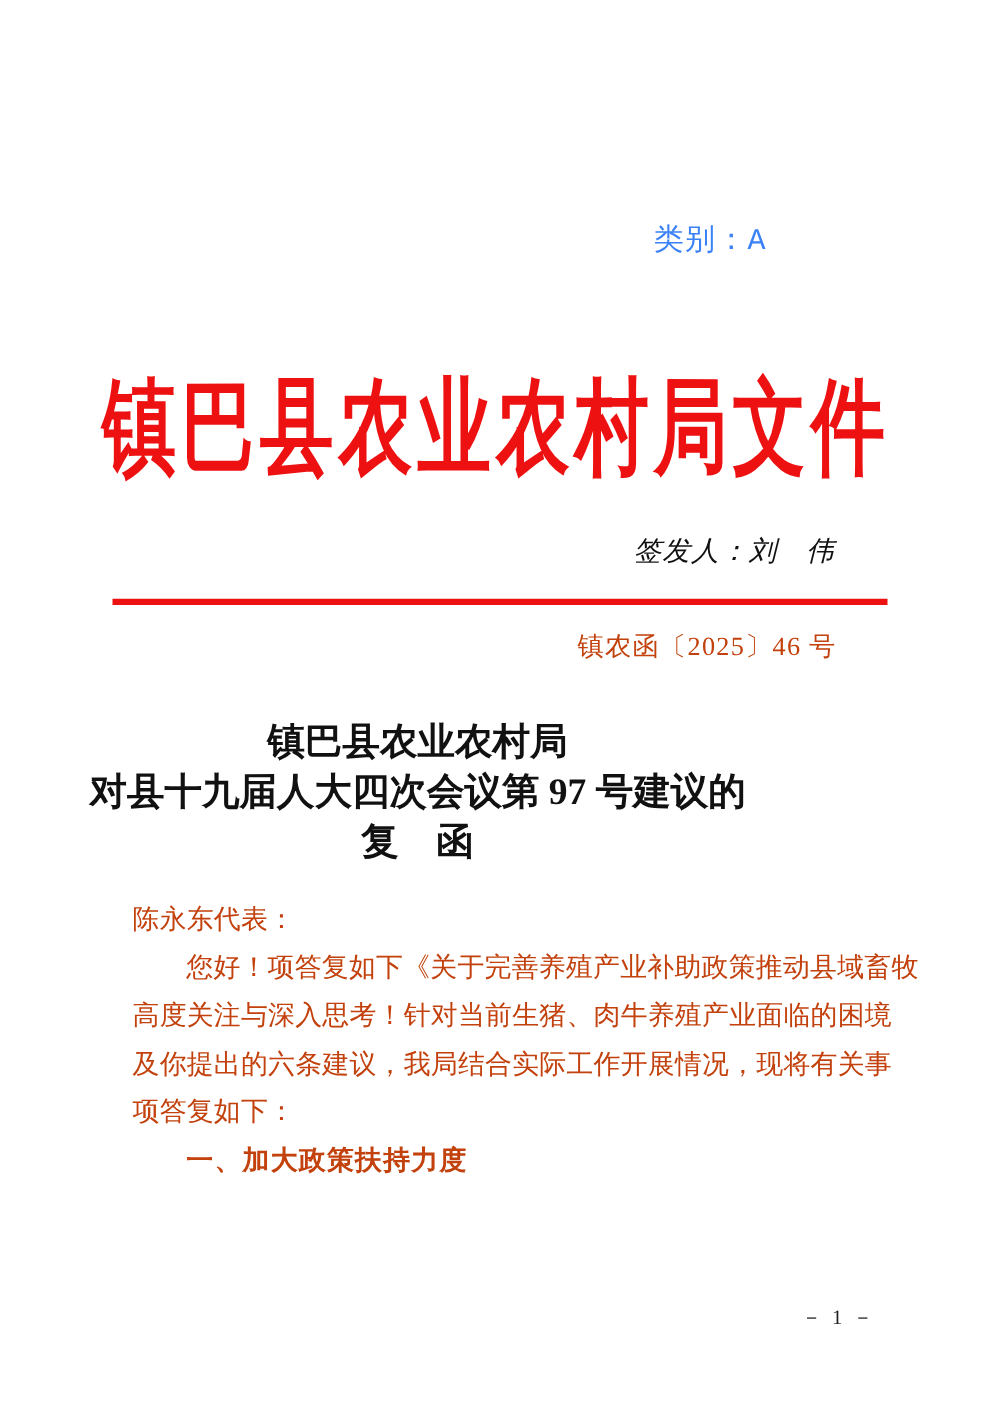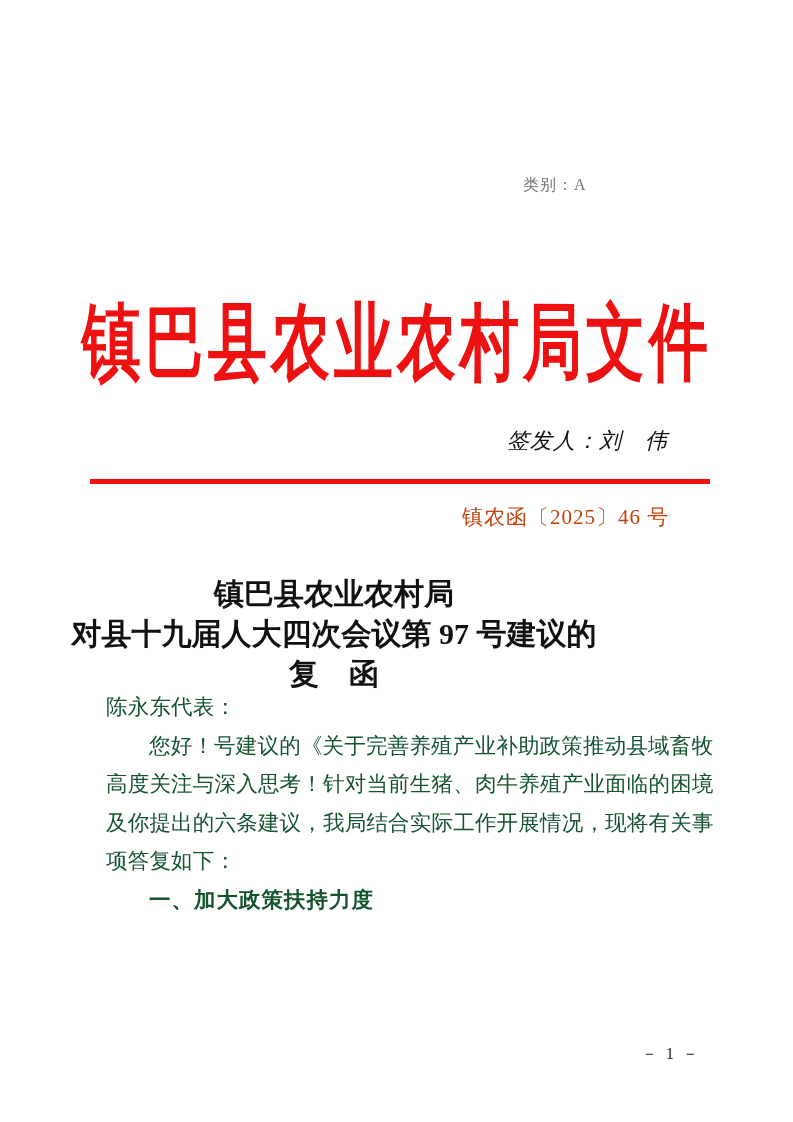--- a/index.html
+++ b/index.html
@@ -17,24 +17,24 @@
   }
   .page {
     position: relative;
     width: 793px; height: 1122px;
     background: var(--page-bg);
   }
   
   .category {
     position: absolute;
     left: 523px; top: 175px;
-    font-family: Liberation Serif, serif;
-    font-size: 16px;
+    font-family: Liberation Mono, monospace;
+    font-size: 24px;
     letter-spacing: 1px;
-    color: #737373;
+    color: #3b82f6;
   }
   
   .org-title-wrap {
     position: absolute;
     left: 0; top: 282px;
     width: 793px;
     display: flex;
     justify-content: center;
     margin-top: 17px;
   }
@@ -81,26 +81,26 @@
     width: 668px;
     text-align: center;
     font-weight: bold;
     font-size: 30px;
     line-height: 40px;
     color: #111;
   }
   
   .body-text {
     position: absolute;
-    left: 106px; top: 688px;
+    left: 106px; top: 716px;
     width: 586px;
     font-size: 21.5px;
     line-height: 38.5px;
     letter-spacing: 0.2px;
-    color: #14532d;
+    color: #c2410c;
   }
   .body-line { white-space: nowrap; }
   .indent { padding-left: 43px; }
   .section-heading {
     font-family: "Liberation Sans", sans-serif;
     font-weight: bold;
     letter-spacing: 1px;
   }
   
   .page-number {
@@ -129,21 +129,21 @@
   <div class="doc-number">镇农函〔2025〕46 号</div>
 
   <div class="doc-title">
     <div>镇巴县农业农村局</div>
     <div>对县十九届人大四次会议第 97 号建议的</div>
     <div>复　函</div>
   </div>
 
   <div class="body-text">
     <div class="body-line">陈永东代表：</div>
-    <div class="body-line indent">您好！号建议的《关于完善养殖产业补助政策推动县域畜牧</div>
+    <div class="body-line indent">您好！项答复如下《关于完善养殖产业补助政策推动县域畜牧</div>
     <div class="body-line">高度关注与深入思考！针对当前生猪、肉牛养殖产业面临的困境</div>
     <div class="body-line">及你提出的六条建议，我局结合实际工作开展情况，现将有关事</div>
     <div class="body-line">项答复如下：</div>
     <div class="body-line indent section-heading">一、加大政策扶持力度</div>
   </div>
 
   <div class="page-number">－ 1 －</div>
 
 </div>
 

